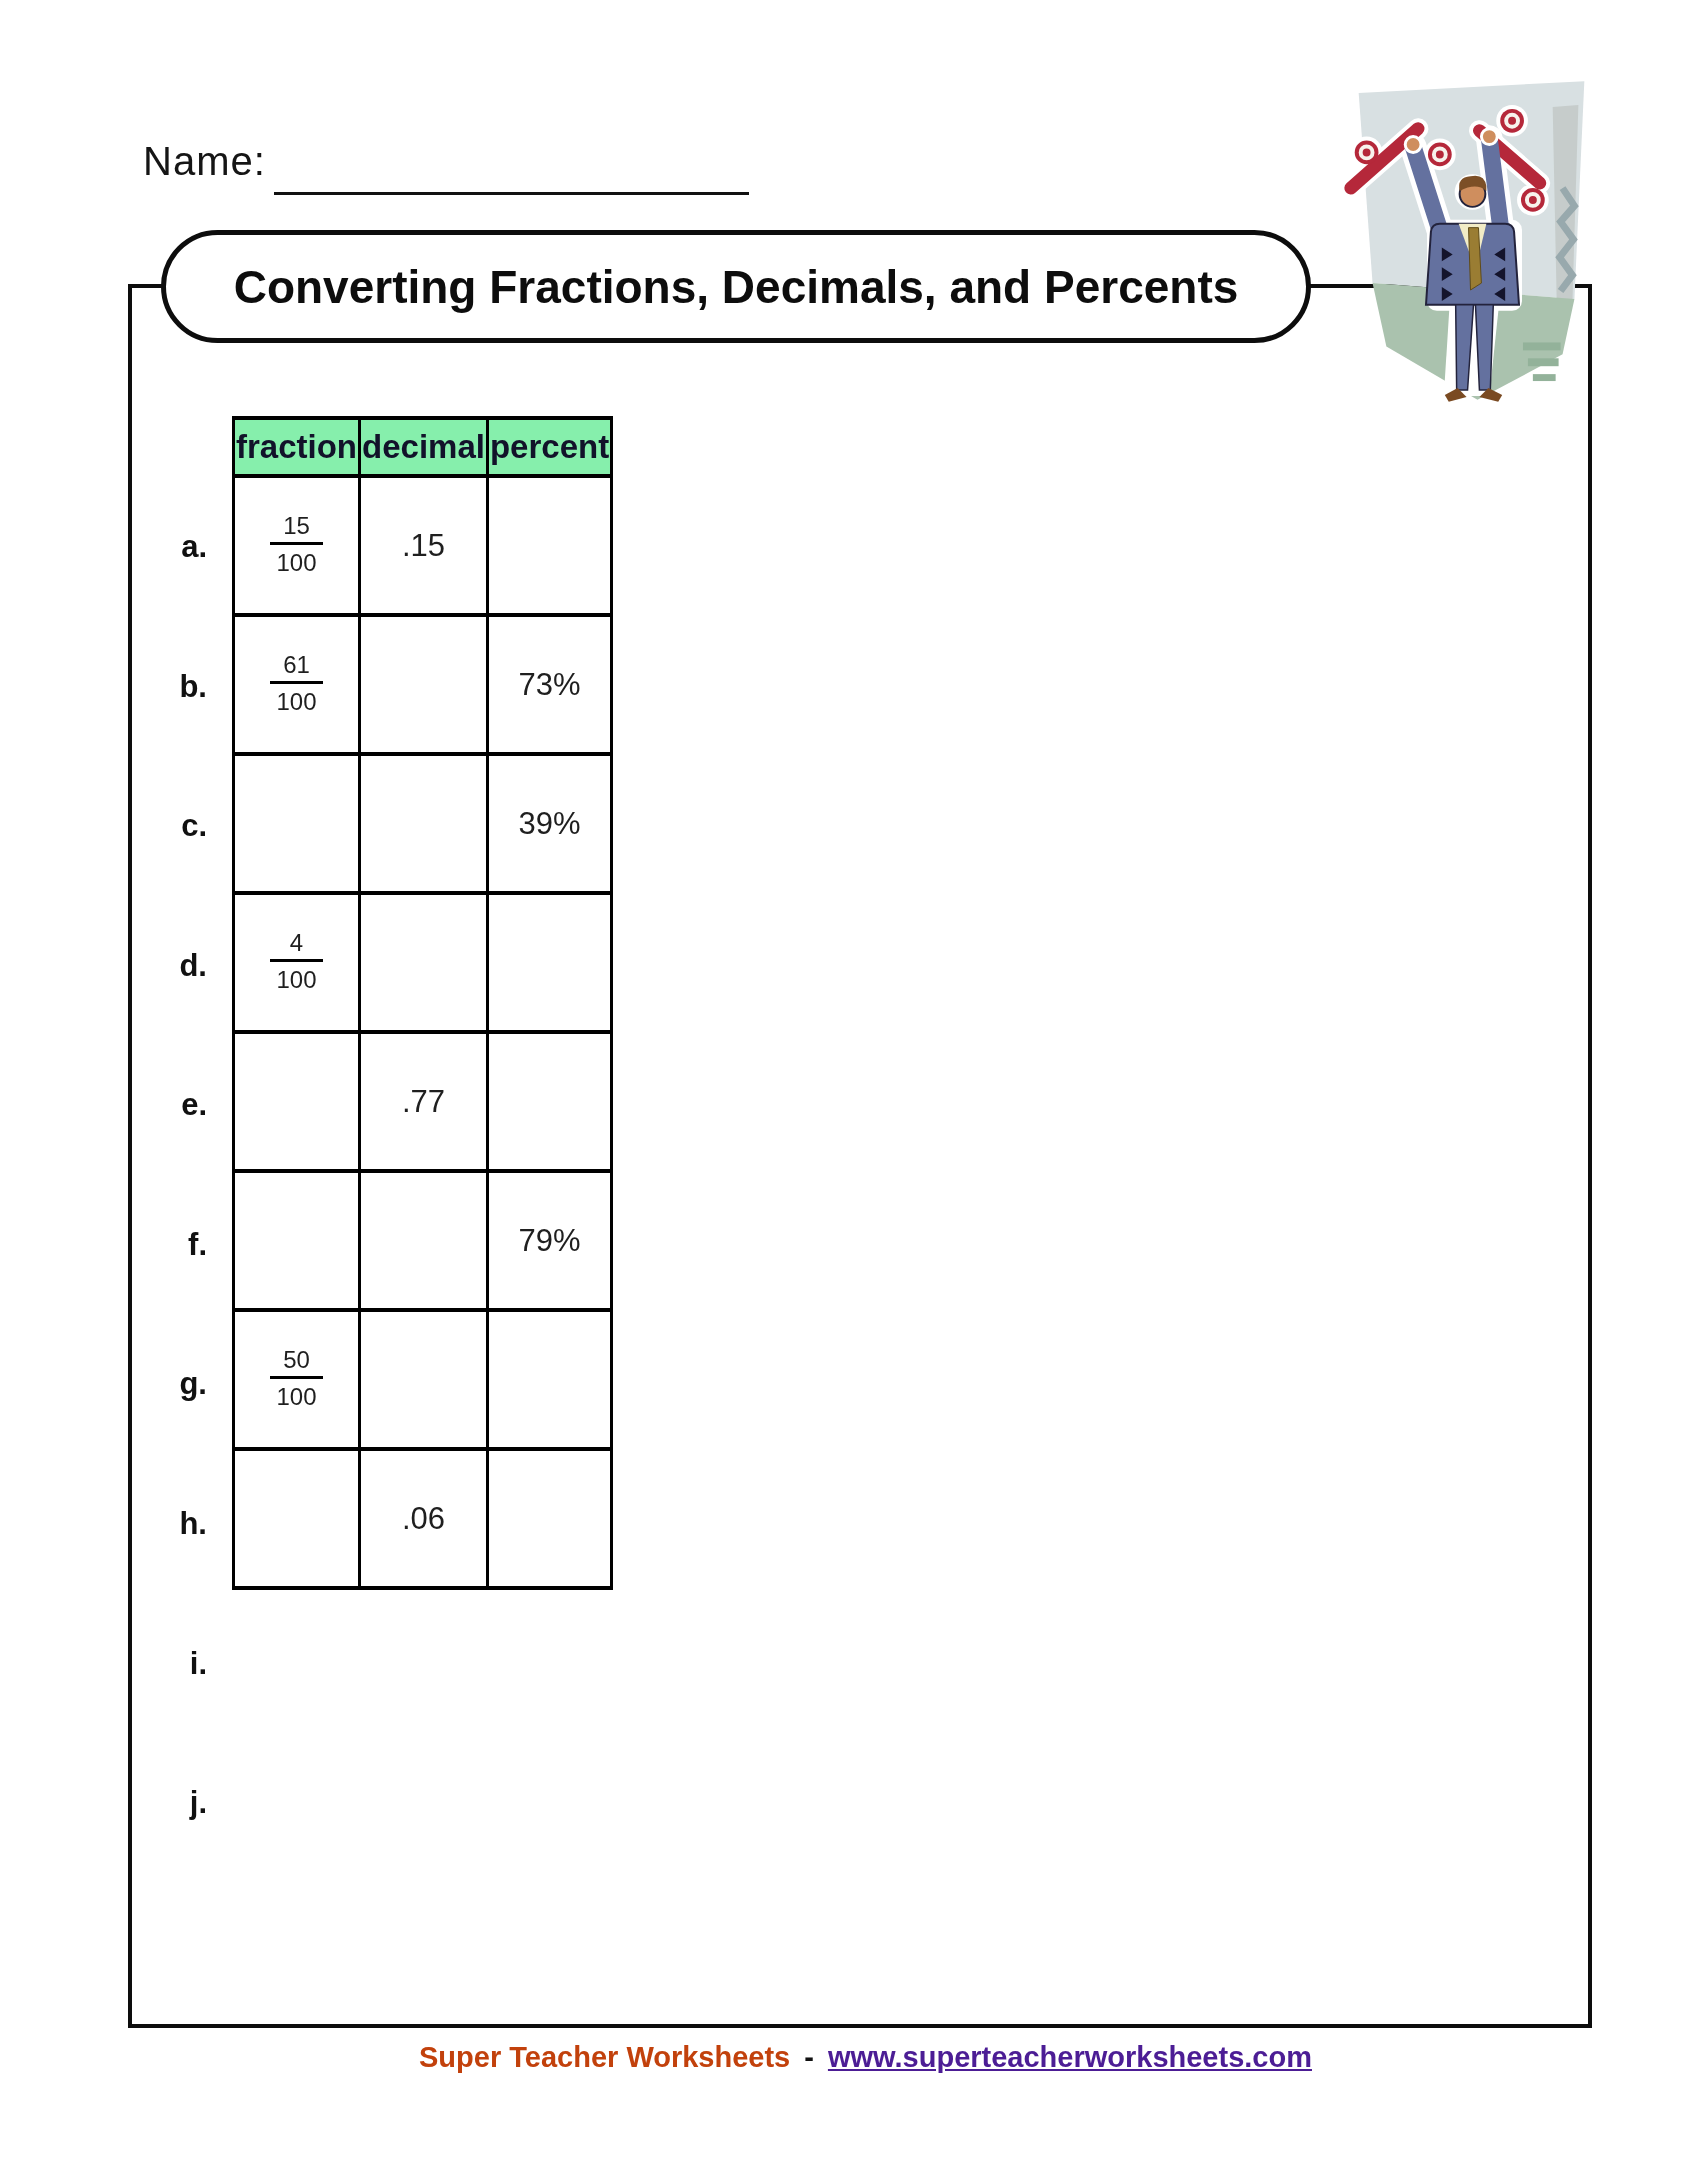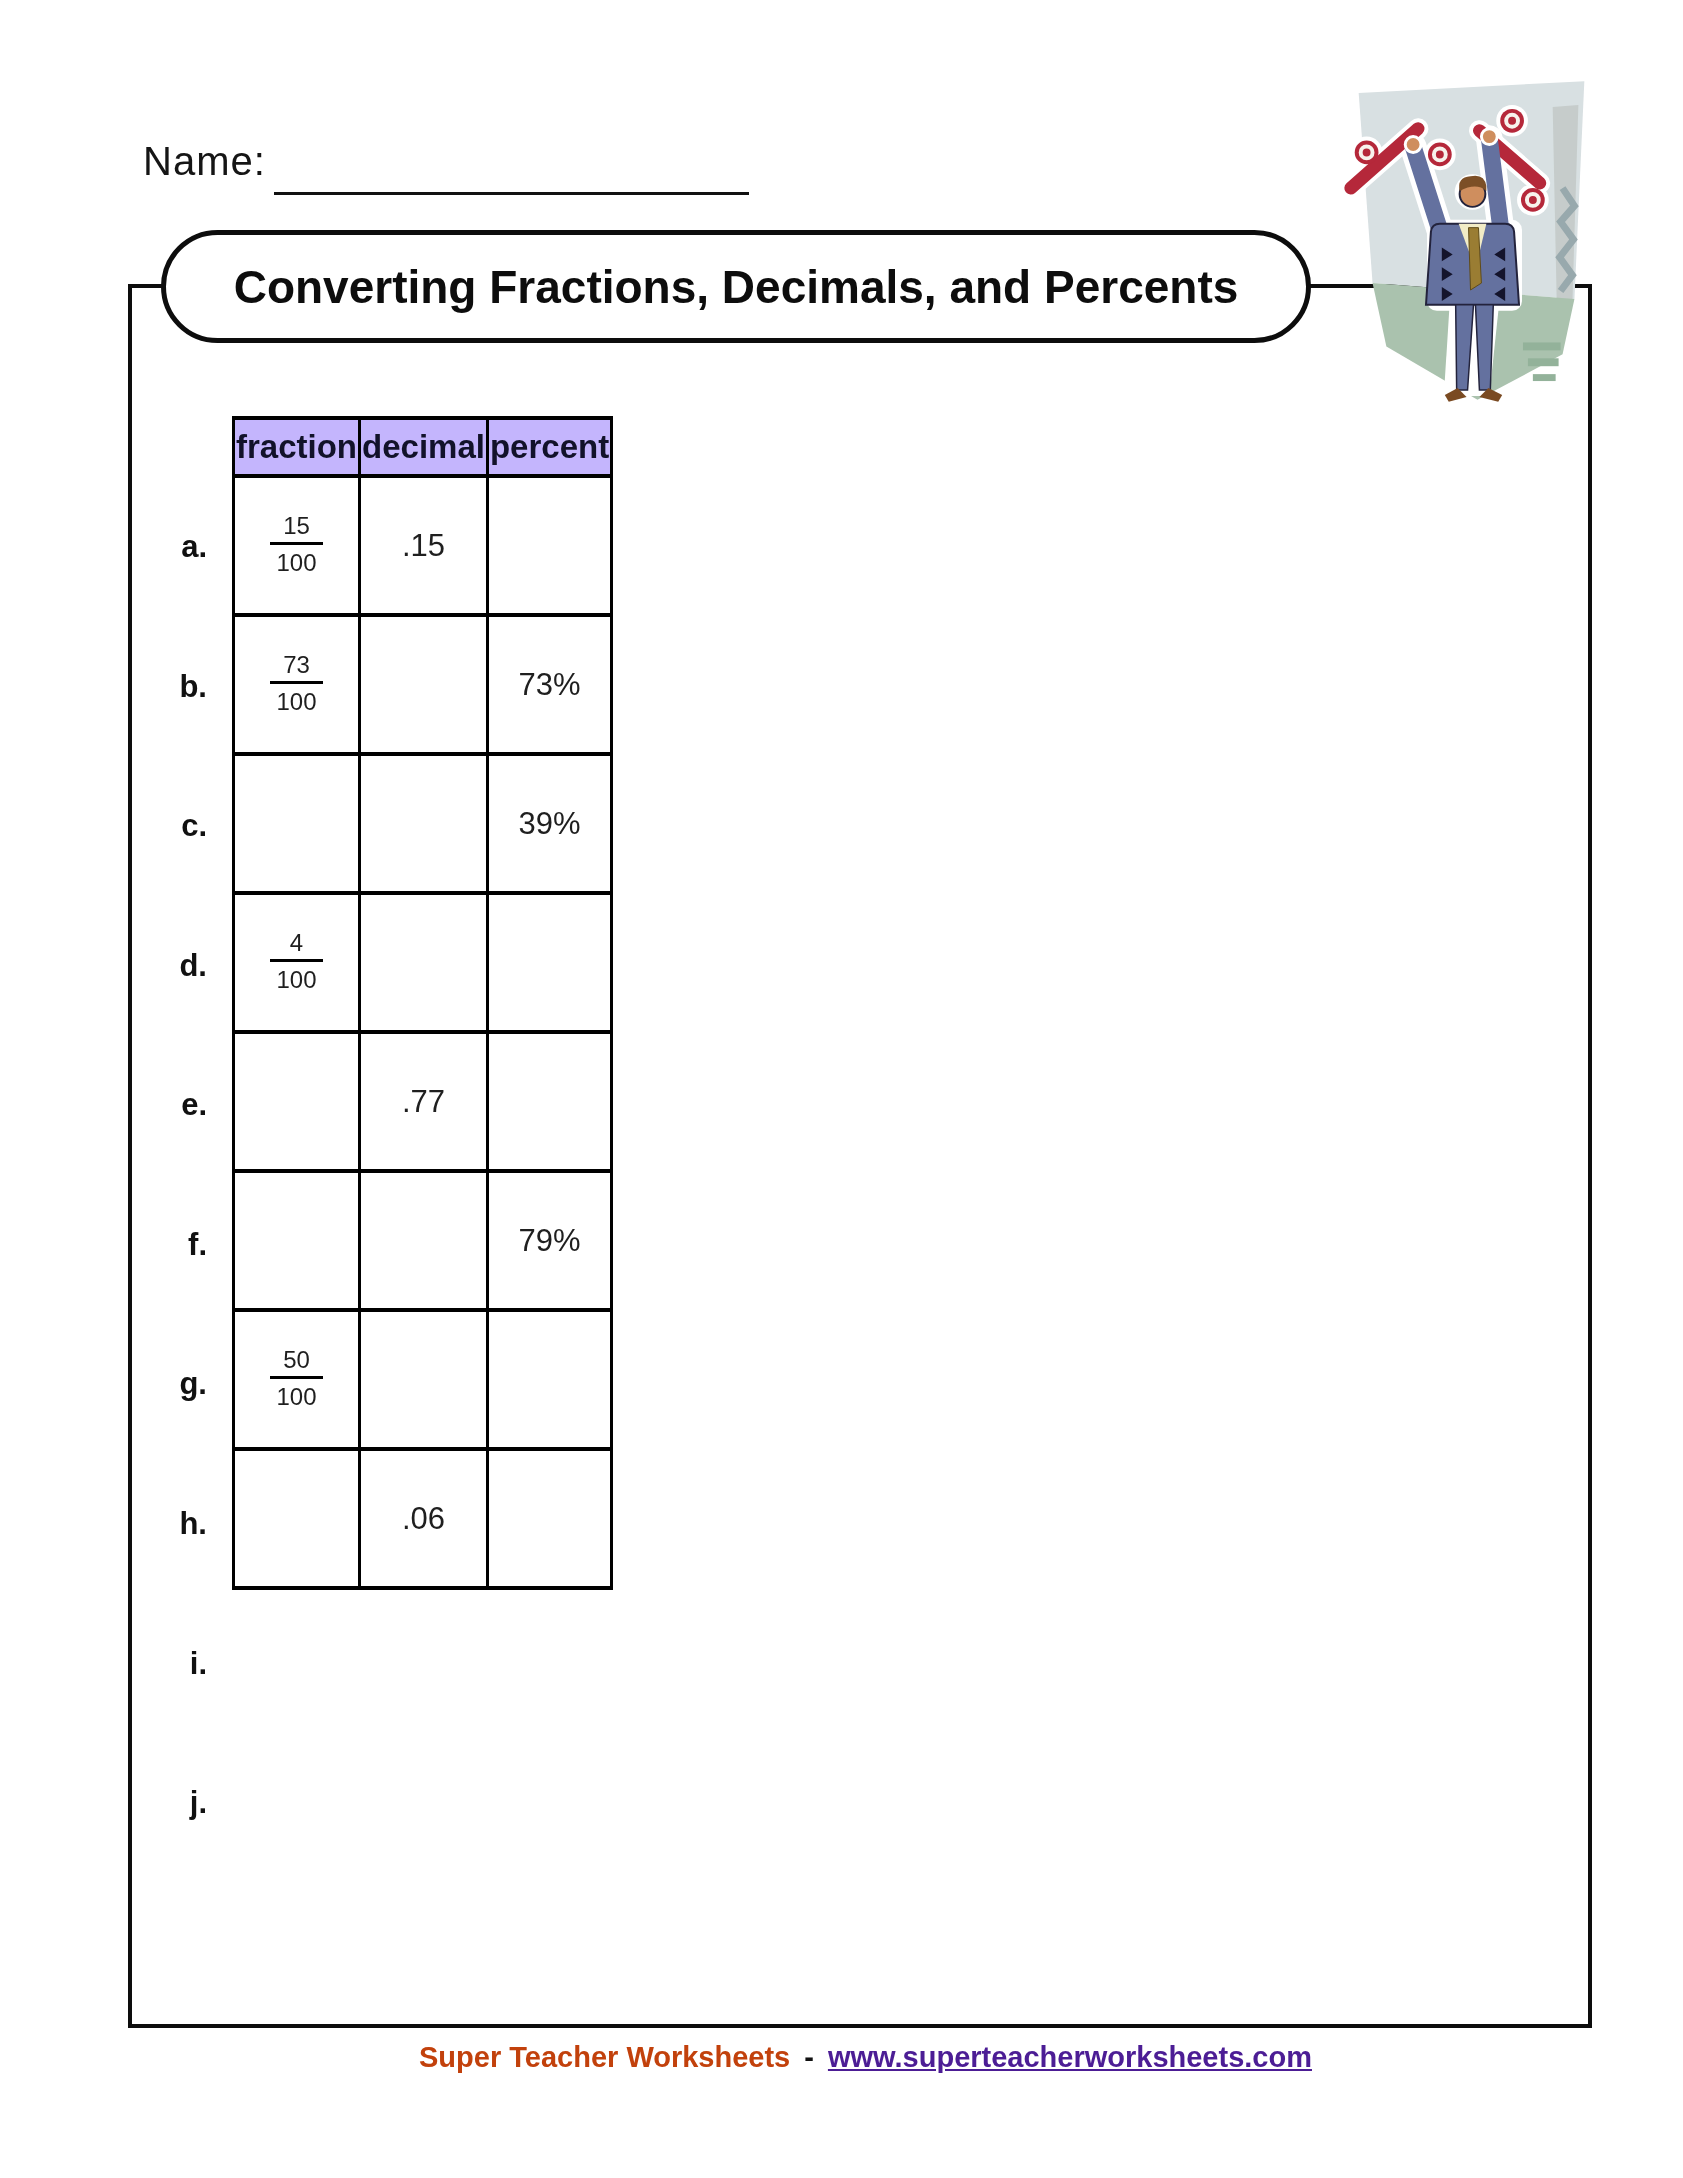--- a/index.html
+++ b/index.html
@@ -23,21 +23,21 @@
 
   
   .clipart{position:absolute;left:1305px;top:79px;width:287px;height:327px;z-index:3;}
 
   
   .table-zone{position:absolute;left:129px;top:416px;z-index:1;}
   .row-label{position:absolute;left:0;width:54px;height:45px;line-height:45px;
              text-align:right;font-size:31px;font-weight:700;color:#111;}
   table.answer-table{position:absolute;left:79px;top:0;border-collapse:collapse;table-layout:fixed;}
   .answer-table col.c1{width:452px;} .answer-table col.c2{width:455px;} .answer-table col.c3{width:442px;}
-  .answer-table th{height:52px;background:#c4b5fd;border:3px solid #000;
+  .answer-table th{height:52px;background:#86efac;border:3px solid #000;
                    border-top-width:4px;border-bottom-width:4px;
                    font-size:33px;font-weight:700;color:#12122a;text-align:center;vertical-align:middle;}
   .answer-table td{height:133px;border:3px solid #000;border-top-width:4px;border-bottom-width:4px;
                    text-align:center;vertical-align:middle;font-size:31px;color:#1f1f1f;background:#fff;}
   .frac{display:inline-block;text-align:center;font-size:24px;line-height:1.15;}
   .frac .num{display:block;padding:0 6px 3px 6px;}
   .frac .den{display:block;border-top:3px solid #000;padding:4px 6px 0 6px;}
 
   
   .footer{position:absolute;left:0;top:2041px;width:1683px;text-align:center;z-index:1;}
@@ -143,21 +143,21 @@
             <span class="num">15</span>
             <span class="den">100</span>
           </div>
         </td>
         <td>.15</td>
         <td></td>
       </tr>
       <tr>
         <td>
           <div class="frac">
-            <span class="num">73</span>
+            <span class="num">61</span>
             <span class="den">100</span>
           </div>
         </td>
         <td></td>
         <td>73%</td>
       </tr>
       <tr>
         <td></td>
         <td></td>
         <td>39%</td>

